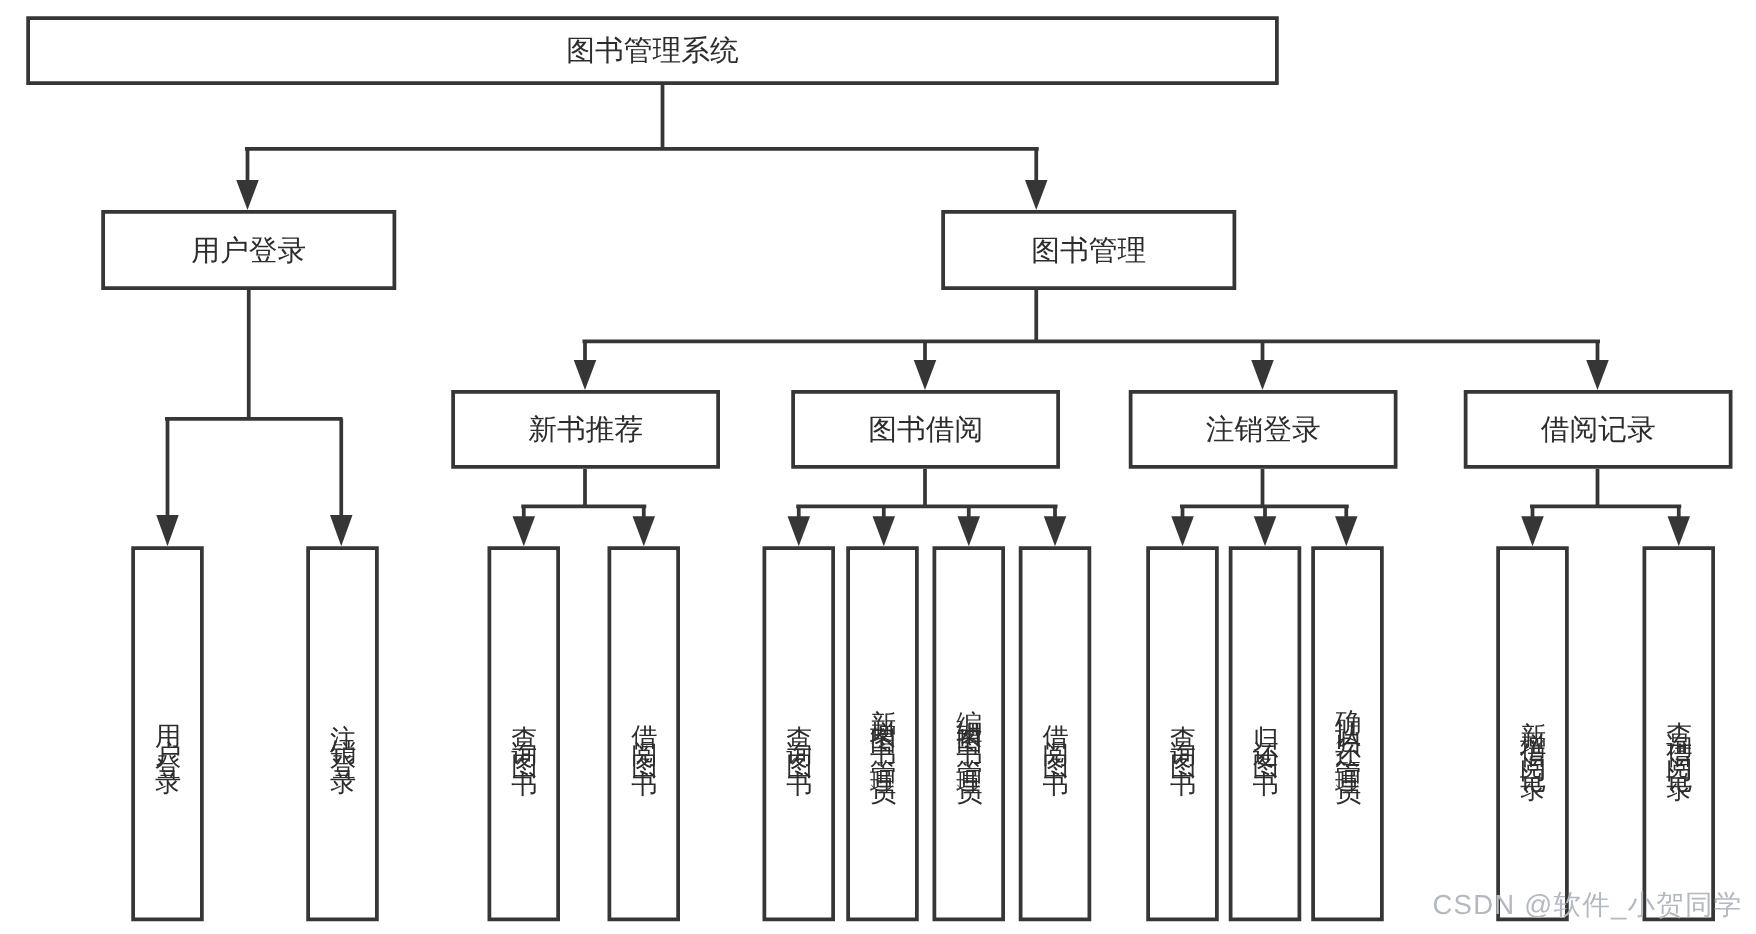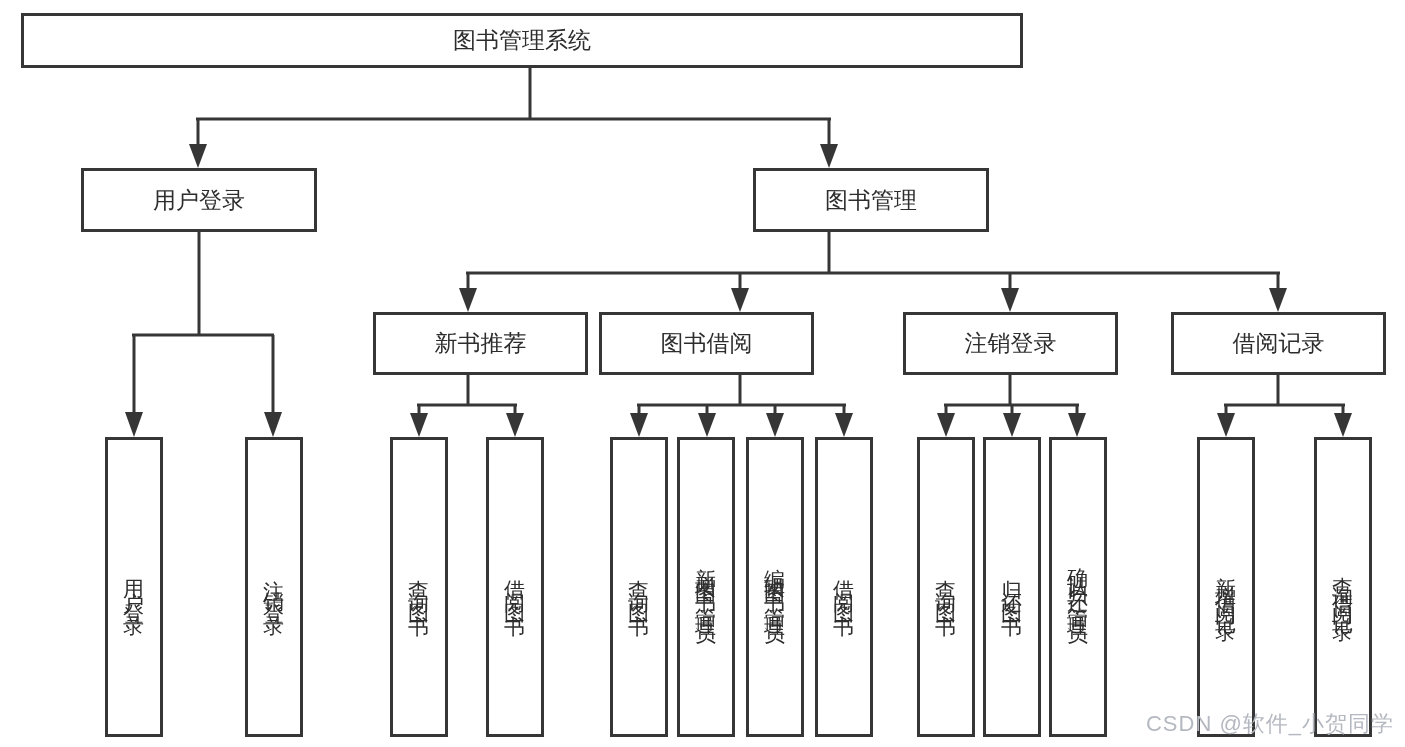--- a/index.html
+++ b/index.html
@@ -29,22 +29,22 @@
     justify-content: center;
     font-size: 23px;
     line-height: 1;
     white-space: nowrap;
   }
   .root  { left: 21px;  top: 13px;  width: 1002px; height: 55px; }
   .lvl2  { top: 168px; width: 236px; height: 64px; }
   .lvl2.l-user { left: 81px; }
   .lvl2.l-book { left: 737px; margin-left: 16px; }
   .lvl3  { top: 312px; width: 215px; height: 63px; }
-  .lvl3.c1 { left: 361px; margin-left: 12px; }
-  .lvl3.c2 { left: 599px; }
+  .lvl3.c1 { left: 361px; }
+  .lvl3.c2 { left: 633px; }
   .lvl3.c3 { left: 903px; }
   .lvl3.c4 { left: 1171px; }
   .leaf {
     top: 437px;
     width: 58px;
     height: 300px;
     writing-mode: vertical-rl;
     text-orientation: mixed;
     font-size: 21px;
   }

